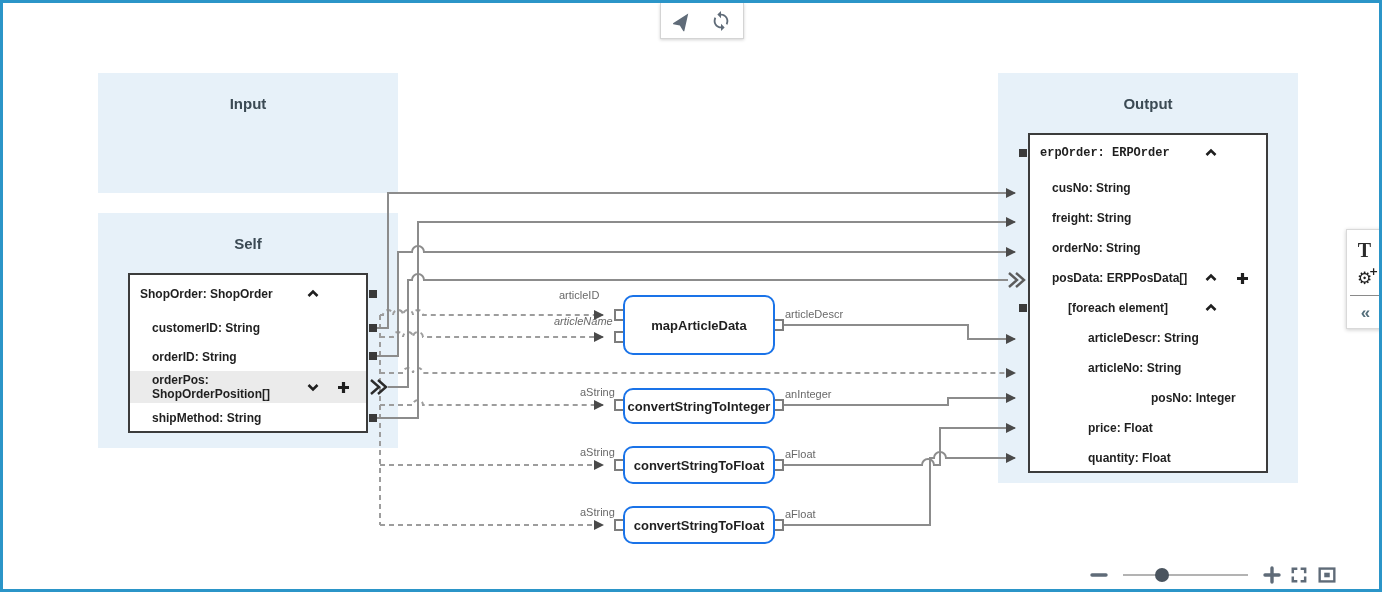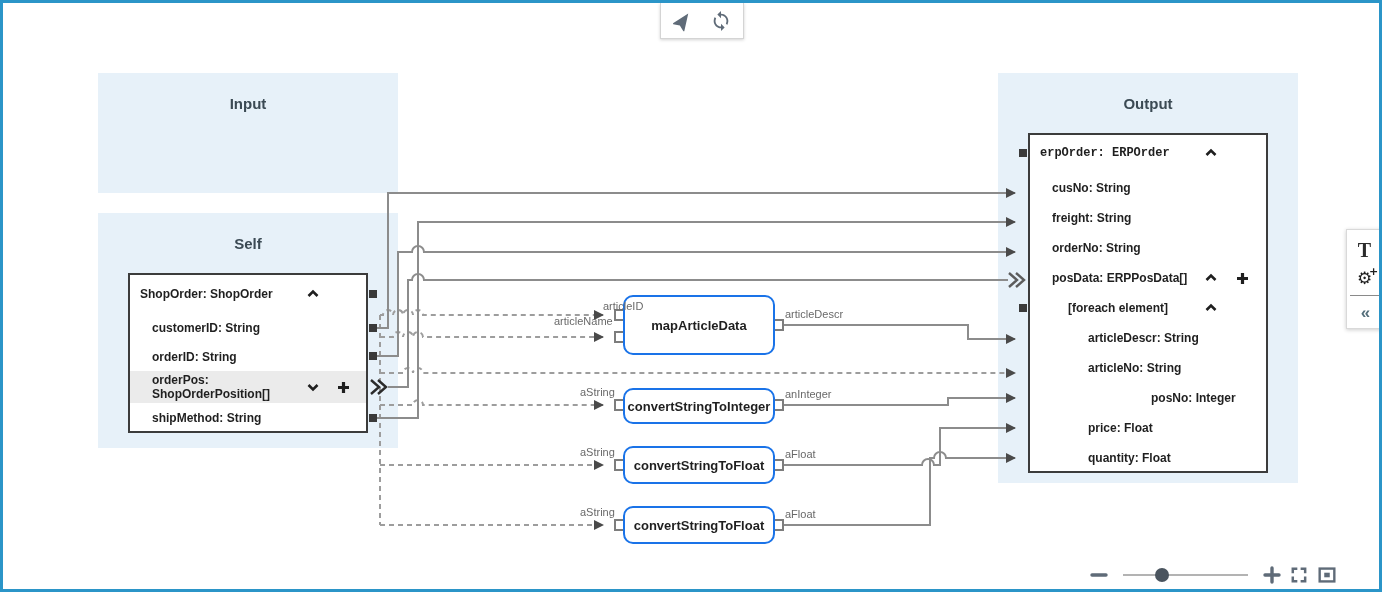--- a/index.html
+++ b/index.html
@@ -208,22 +208,22 @@
   <div class="fn-box fn-map">
     <span>mapArticleData</span>
   </div>
   <div class="fn-box fn-flt1">
     <span>convertStringToFloat</span>
   </div>
   <div class="fn-box fn-flt2">
     <span>convertStringToFloat</span>
   </div>
 
-  <span class="wire-label" style="left:600px; top:286px;margin-top:11px;">articleID</span>
-  <span class="wire-label" style="left:551px; top:312px;">articleName</span>
+  <span class="wire-label" style="left:556px; top:286px;">articleID</span>
+  <span class="wire-label" style="left:551px; top:312px;font-style:italic;">articleName</span>
   <span class="wire-label" style="left:782px; top:305px;">articleDescr</span>
   <span class="wire-label" style="left:577px; top:383px;">aString</span>
   <span class="wire-label" style="left:782px; top:385px;">anInteger</span>
   <span class="wire-label" style="left:577px; top:443px;">aString</span>
   <span class="wire-label" style="left:782px; top:445px;">aFloat</span>
   <span class="wire-label" style="left:577px; top:503px;">aString</span>
   <span class="wire-label" style="left:782px; top:505px;">aFloat</span>
 
   <div class="top-toolbar">
     <div class="icon-btn">

